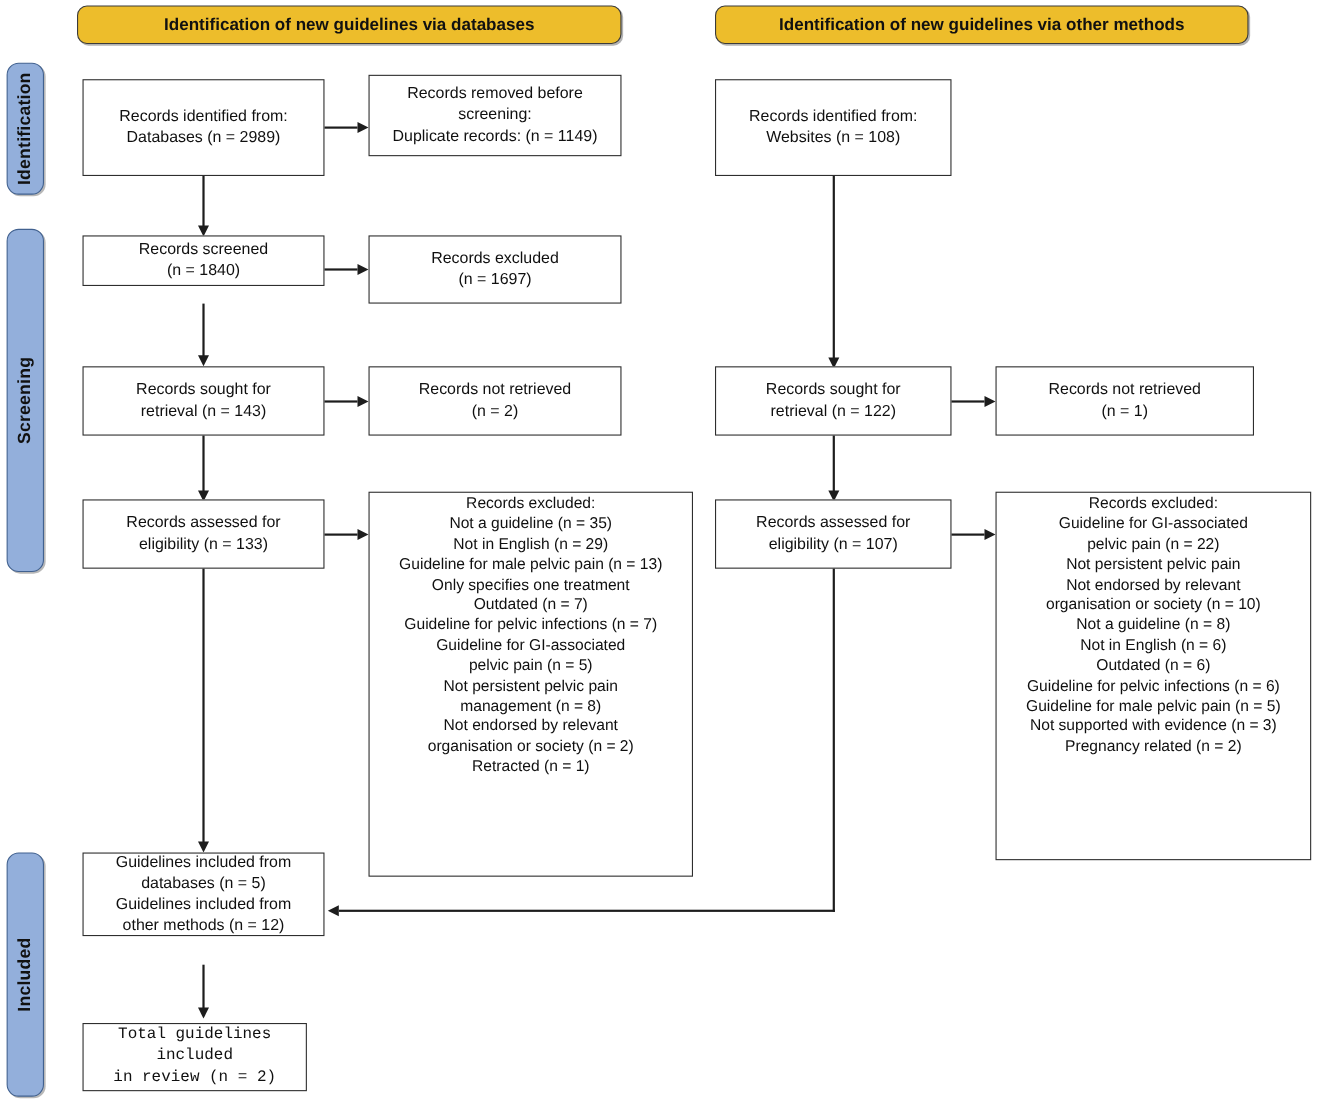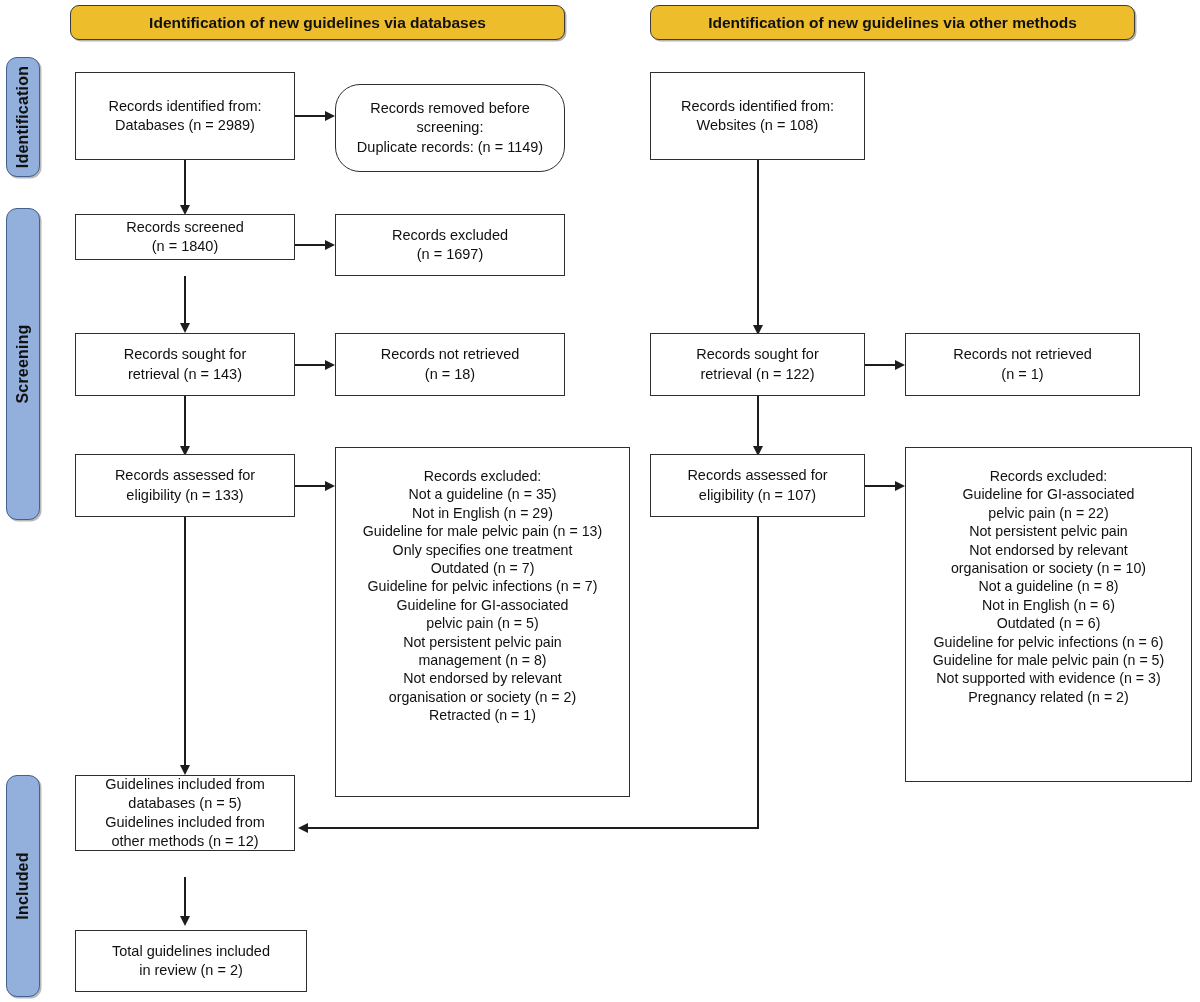--- a/index.html
+++ b/index.html
@@ -74,21 +74,21 @@
     font-size: 14.5px;
     line-height: 1.32;
     color: #101010;
     padding: 4px 7px;
   }
   .box .line { display: block; width: 100%; }
   .box .spacer { display: block; height: 15px; }
 
   .box-list {
     justify-content: flex-start;
-    padding-top: 19px;
+    padding-top: 1px;
     font-size: 14.2px;
     line-height: 1.295;
   }
 
   
   .conn {
     position: absolute;
     background: #1d1d1d;
   }
   .conn-h { height: 1.7px; }
@@ -134,21 +134,21 @@
 
   <div class="phase-bar" style="left:6px; top:775px; width:34px; height:222px;">
     <span class="phase-label">Included</span>
   </div>
 
   <div class="box" style="left:75px; top:72px; width:220px; height:88px;">
     <span class="line">Records identified from:</span>
     <span class="line">Databases (n = 2989)</span>
   </div>
 
-  <div class="box" style="left:335px; top:84px; width:230px; height:88px;border-radius:25px;">
+  <div class="box" style="left:335px; top:68px; width:230px; height:74px;">
     <span class="line">Records removed before</span>
     <span class="line">screening:</span>
     <span class="line">Duplicate records: (n = 1149)</span>
   </div>
 
   <div class="conn conn-h" style="left:295px; top:115px; width:30px;"></div>
   <div class="arrow arrow-right" style="left:325px; top:110.5px;"></div>
 
   <div class="conn conn-v" style="left:184px; top:160px; height:48px;"></div>
   <div class="arrow arrow-down" style="left:179.5px; top:205px;"></div>
@@ -169,21 +169,21 @@
   <div class="conn conn-v" style="left:184px; top:276px; height:50px;"></div>
   <div class="arrow arrow-down" style="left:179.5px; top:323px;"></div>
 
   <div class="box" style="left:75px; top:333px; width:220px; height:63px;">
     <span class="line">Records sought for</span>
     <span class="line">retrieval (n = 143)</span>
   </div>
 
   <div class="box" style="left:335px; top:333px; width:230px; height:63px;">
     <span class="line">Records not retrieved</span>
-    <span class="line">(n = 18)</span>
+    <span class="line">(n = 2)</span>
   </div>
 
   <div class="conn conn-h" style="left:295px; top:364px; width:30px;"></div>
   <div class="arrow arrow-right" style="left:325px; top:359.5px;"></div>
 
   <div class="conn conn-v" style="left:184px; top:396px; height:53px;"></div>
   <div class="arrow arrow-down" style="left:179.5px; top:446px;"></div>
 
   <div class="box" style="left:75px; top:454px; width:220px; height:63px;">
     <span class="line">Records assessed for</span>
@@ -269,18 +269,18 @@
     <span class="line">Guidelines included from</span>
     <span class="line">databases (n = 5)</span>
     <span class="spacer"></span>
     <span class="line">Guidelines included from</span>
     <span class="line">other methods (n = 12)</span>
   </div>
 
   <div class="conn conn-v" style="left:184px; top:877px; height:42px;"></div>
   <div class="arrow arrow-down" style="left:179.5px; top:916px;"></div>
 
-  <div class="box" style="left:75px; top:930px; width:232px; height:62px;">
+  <div class="box" style="left:75px; top:930px; width:204px; height:62px;font-family:Liberation Mono, monospace;">
     <span class="line">Total guidelines included</span>
     <span class="line">in review (n = 2)</span>
   </div>
 
 </div>
 
 </body></html>

